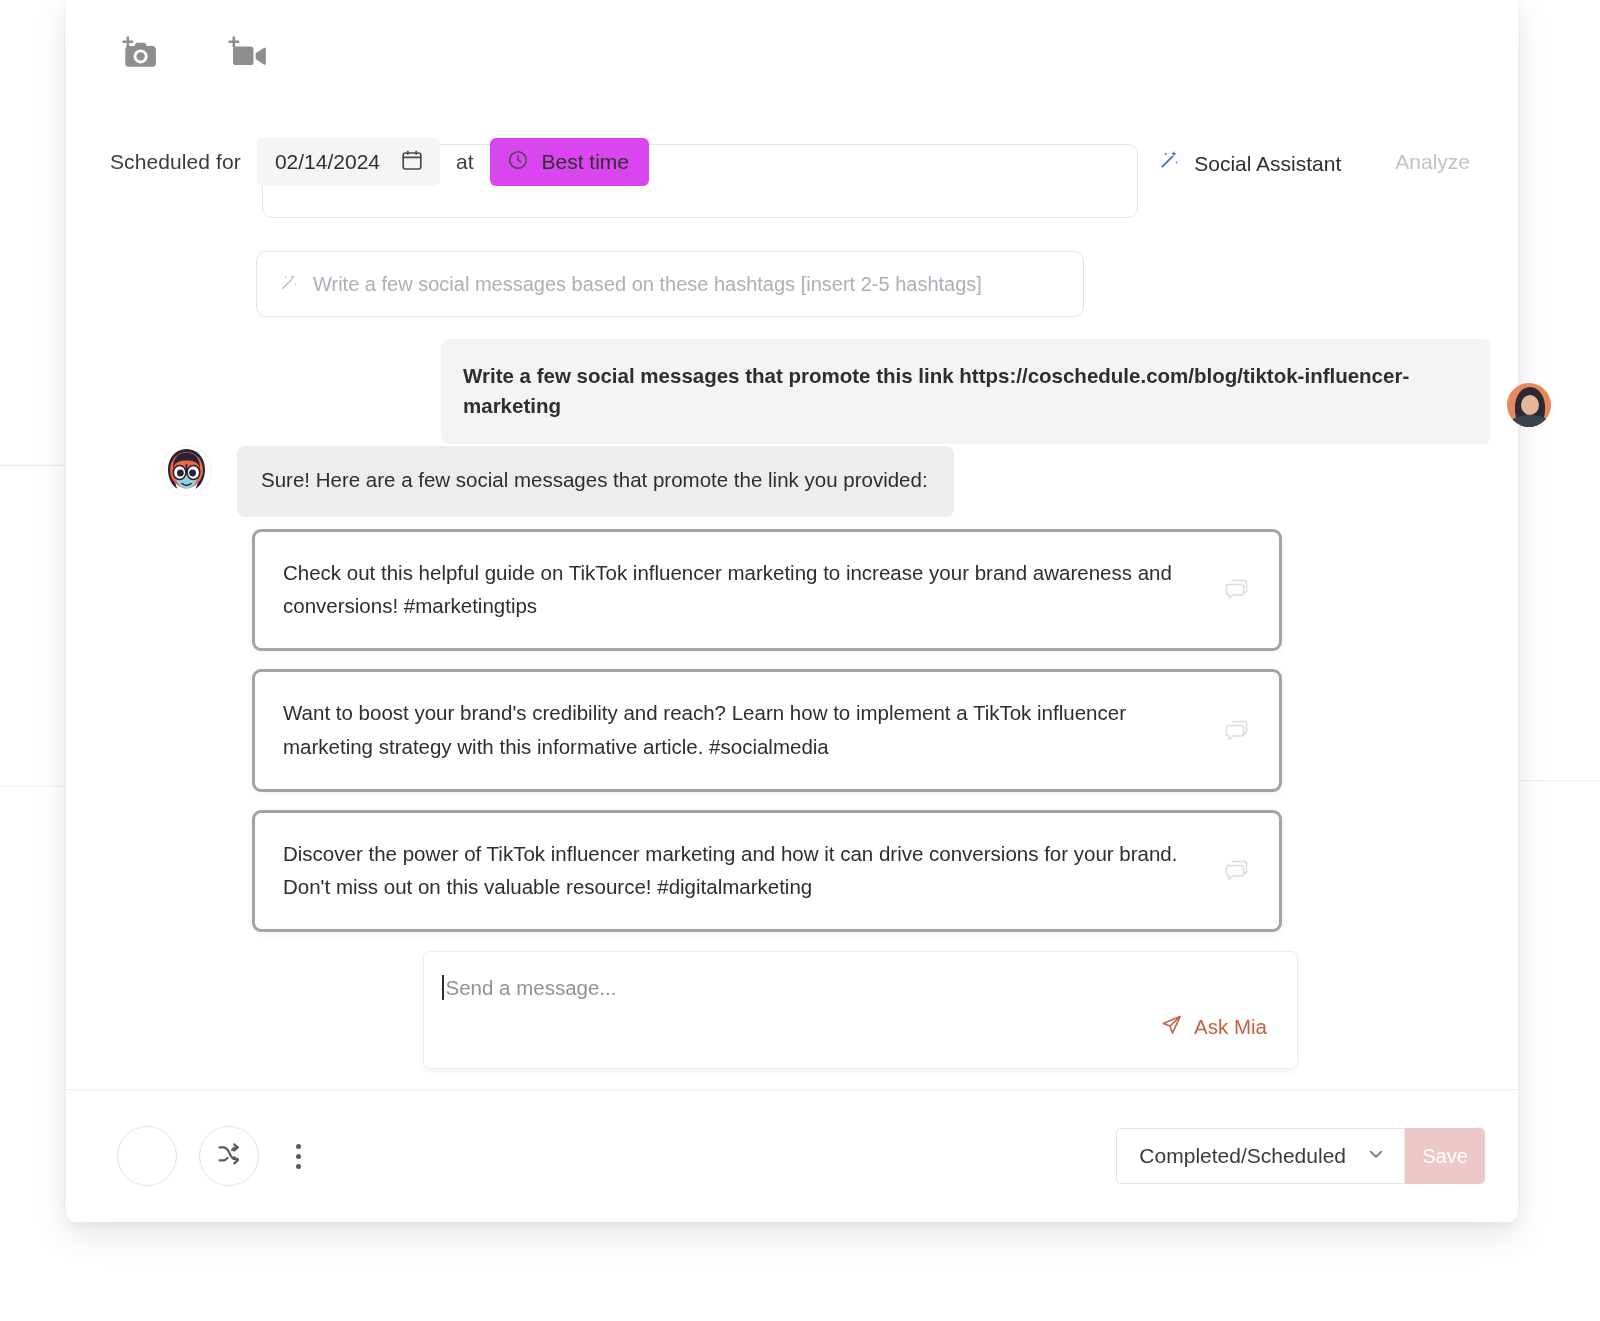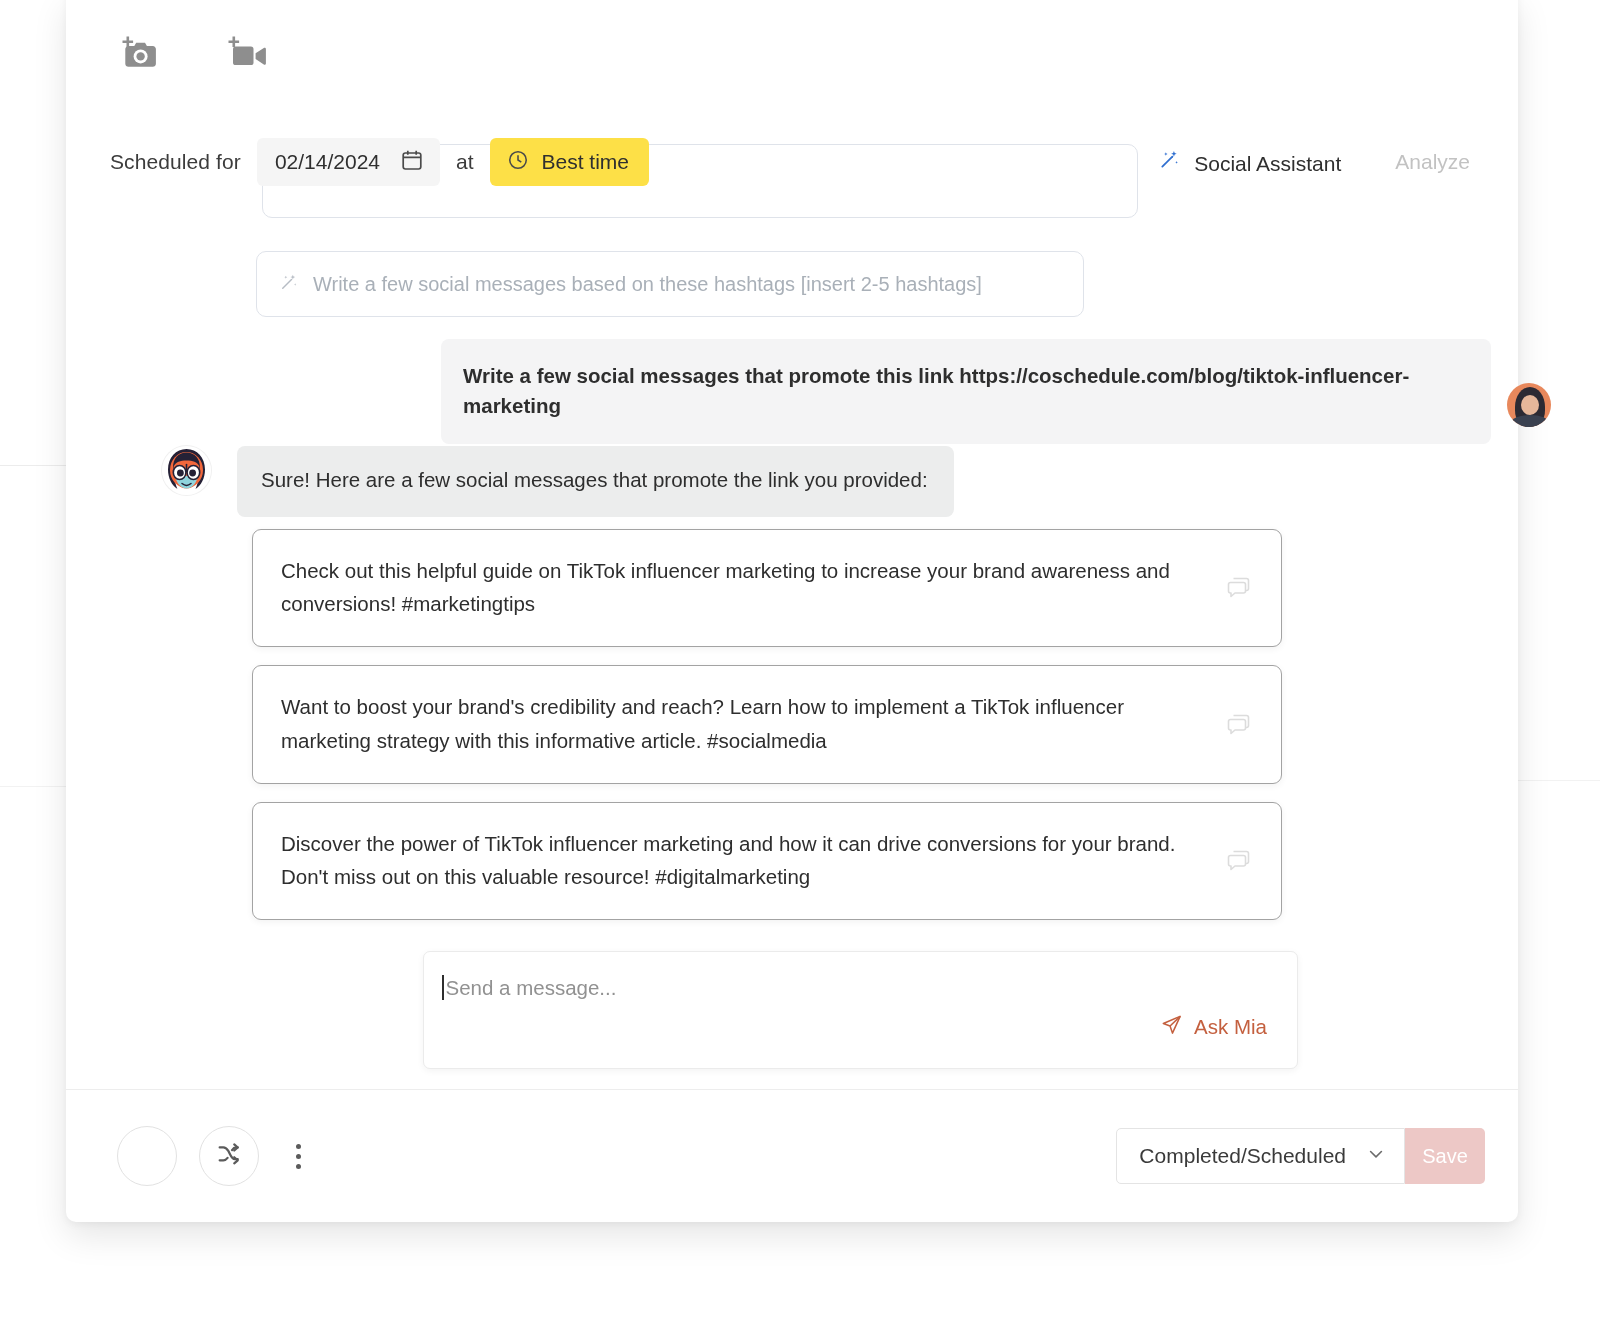--- a/index.html
+++ b/index.html
@@ -66,21 +66,21 @@
     margin-left: 16px;
     height: 48px; display: flex; align-items: center; gap: 20px;
     background: #f5f5f5; border-radius: 6px;
     padding: 0 16px 0 18px;
     cursor: pointer;
   }
   .date-chip .dtext { font-size: 21px; color: #2f2f2f; }
   .at-word { margin: 12px 16px; font-size: 21px; color: #3c3c3c; }
   .time-chip {
     height: 48px; display: flex; align-items: center; gap: 13px;
-    background: #fde047; border-radius: 6px;
+    background: #d946ef; border-radius: 6px;
     padding: 0 20px 0 17px; cursor: pointer;
   }
   .time-chip .ttext { font-size: 21px; color: #2f2f2f; }
 
   .sched-right {
     margin-left: auto; display: flex; align-items: center; gap: 54px;
   }
   .assistant-tab {
     display: flex; align-items: flex-end; gap: 13px;
     font-size: 21px; color: #2f2f2f; cursor: pointer;
@@ -160,21 +160,21 @@
   
   .cards {
     position: absolute; left: 186px; top: 535px;
     width: 1030px;
     display: flex; flex-direction: column; gap: 18px;
   }
   .card {
     position: relative;
     min-height: 104px;
     background: #ffffff;
-    border: 1px solid #a3a3a3;
+    border: 3px solid #a3a3a3;
     border-radius: 9px;
     box-shadow: 0 2px 7px rgba(0,0,0,0.055);
     padding: 24px 90px 26px 28px;
     display: flex; align-items: center;
     cursor: pointer;
   }
   .card-text {
     font-size: 20.5px; line-height: 1.62; color: #2e2e2e;
   }
   .card-copy {

